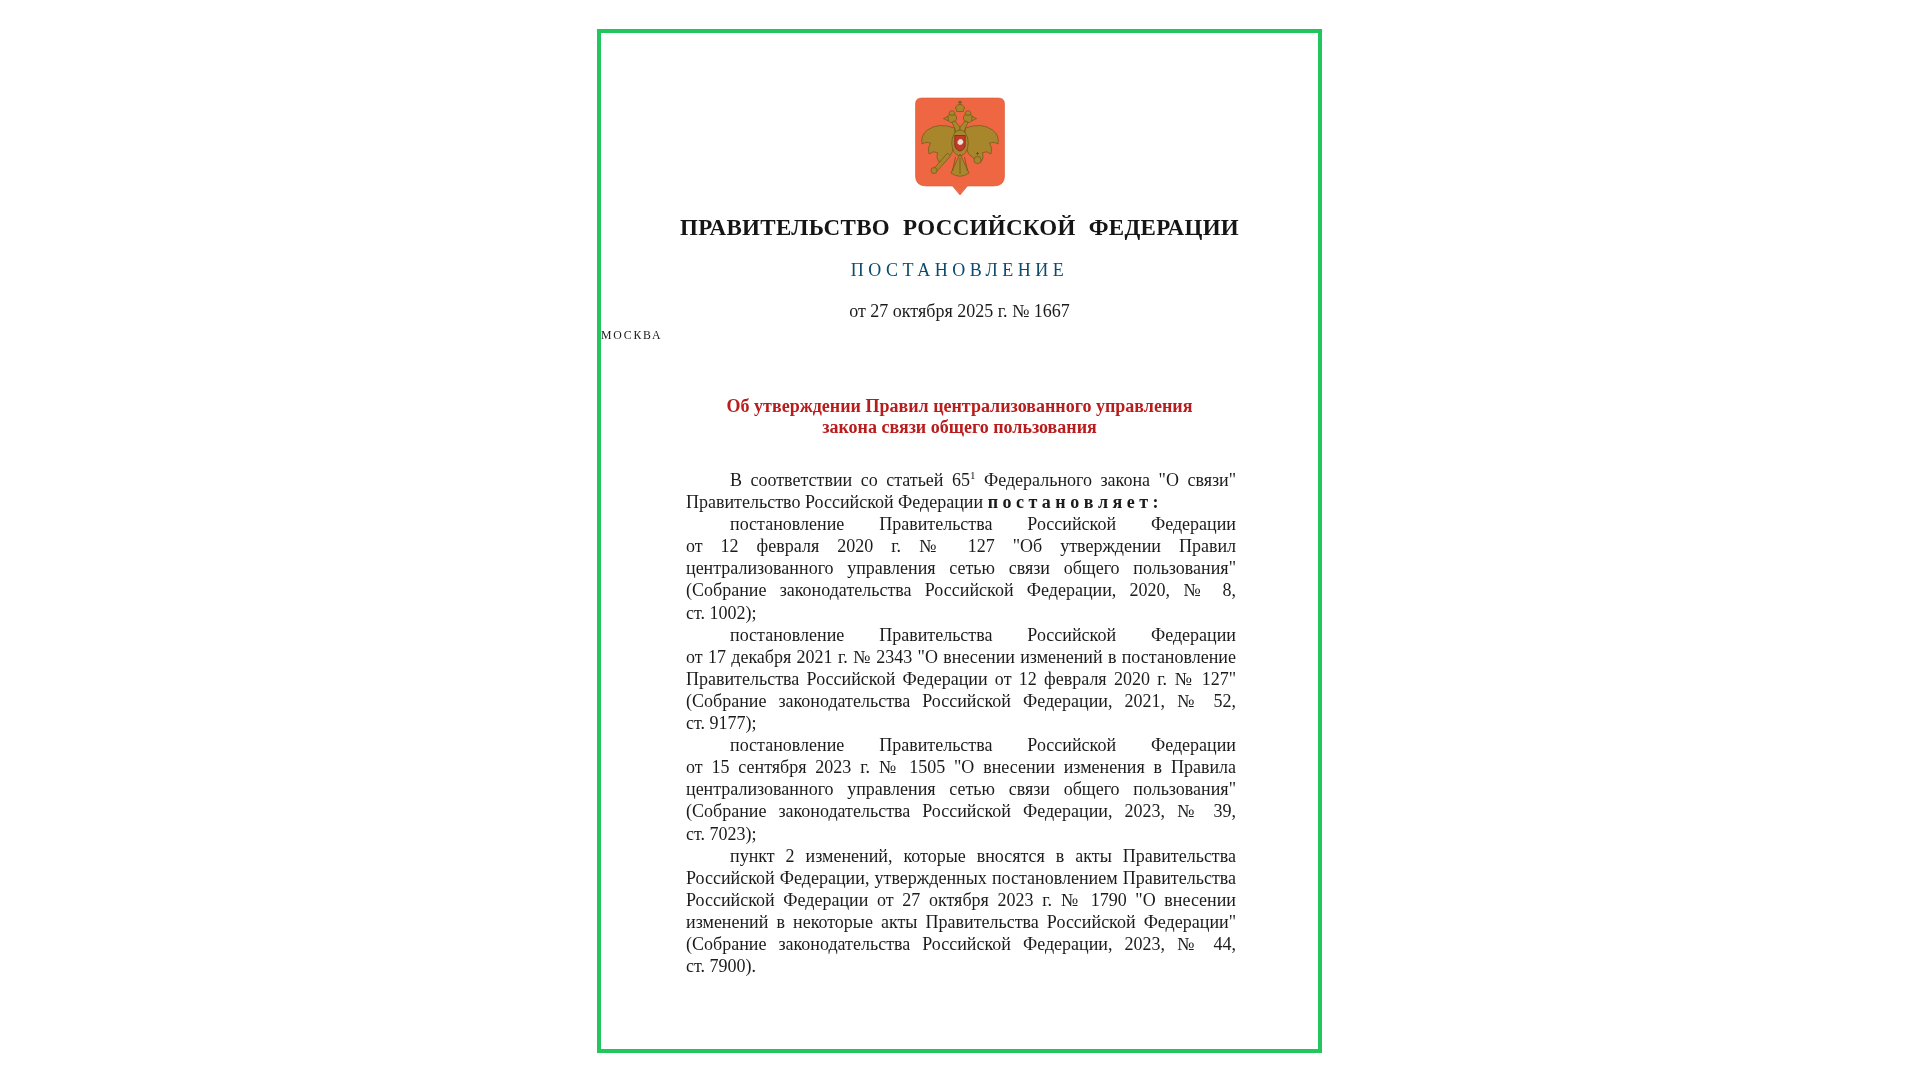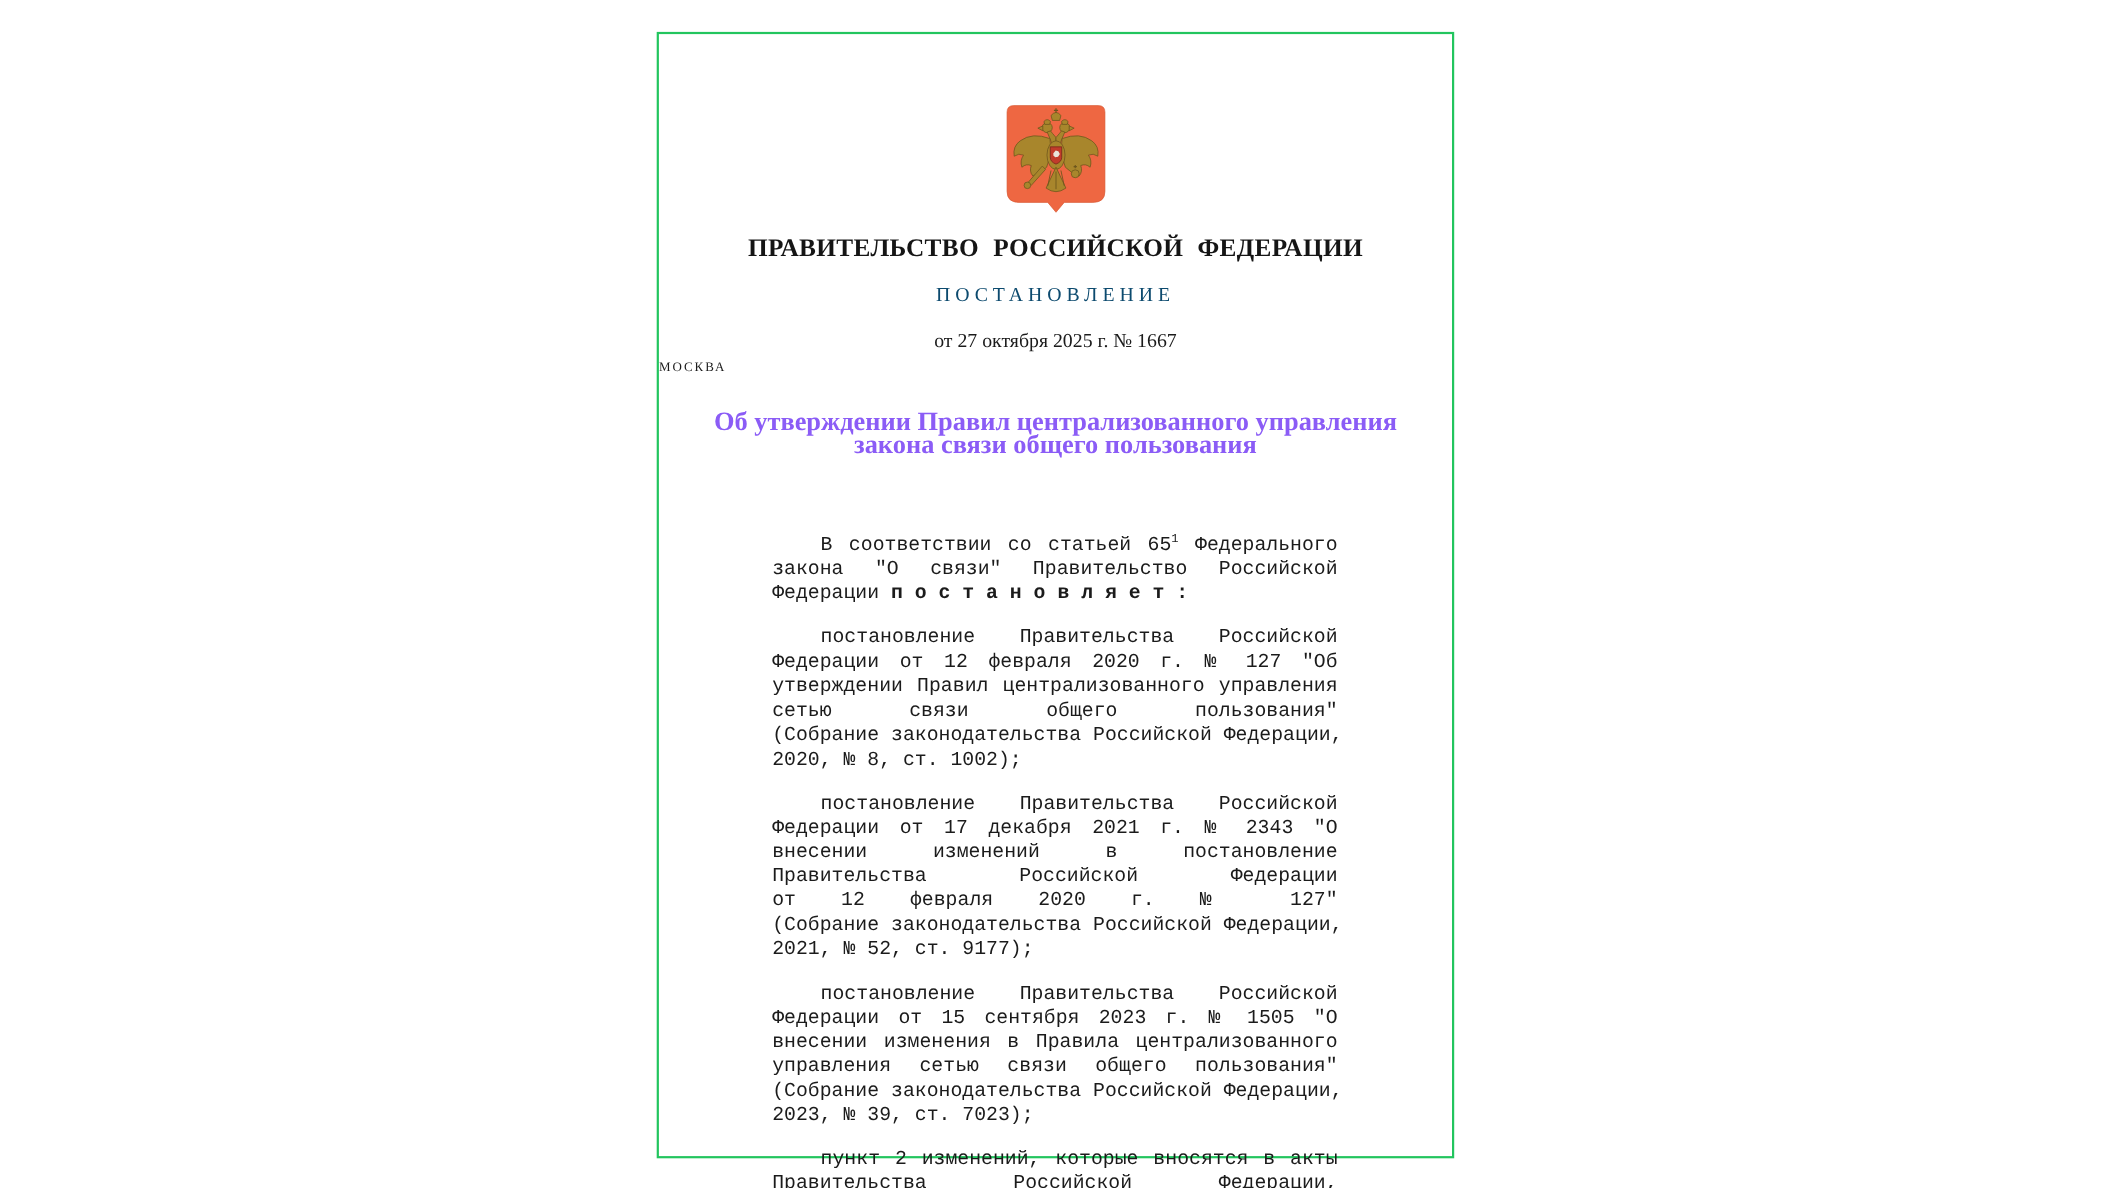--- a/index.html
+++ b/index.html
@@ -16,21 +16,21 @@
     overflow: hidden;
   }
   .page {
     position: absolute;
     left: 597px;
     top: 29px;
     width: 725px;
     height: 1024px;
     box-sizing: border-box;
     background: #ffffff;
-    border: 2px solid #22c55e;
+    border: 4px solid #22c55e;
   }
   .emblem {
     position: absolute;
     top: 64px;
     left: 50%;
     transform: translateX(-50%);
     width: 91px;
     height: 104px;
   }
   .org-name {
@@ -72,44 +72,43 @@
     top: 295px;
     left: 0;
     width: 100%;
     font-size: 11.8px;
     letter-spacing: 1.8px;
     color: #1b1b1b;
     white-space: nowrap;
   }
   .doc-title {
     position: absolute;
-    top: 343px;
+    top: 363px;
     left: 0;
     width: 100%;
     text-align: center;
     font-weight: bold;
-    font-size: 24px;
+    font-size: 18px;
     line-height: 20.6px;
-    color: #8b5cf6;
+    color: #b91c1c;
   }
   .doc-body {
     position: absolute;
     top: 436px;
     left: 85px;
     width: 550px;
     font-size: 18px;
     line-height: 22.1px;
     color: #1b1b1b;
     text-align: justify;
   }
   .doc-body p {
-    margin: 18px;
+    margin: 0;
     padding: 0;
     text-indent: 44px;
-    font-family: Liberation Mono, monospace;
   }
   .doc-body sup {
     font-size: 11px;
     line-height: 0;
     vertical-align: super;
   }
   .decree {
     font-weight: bold;
   }
 </style>

